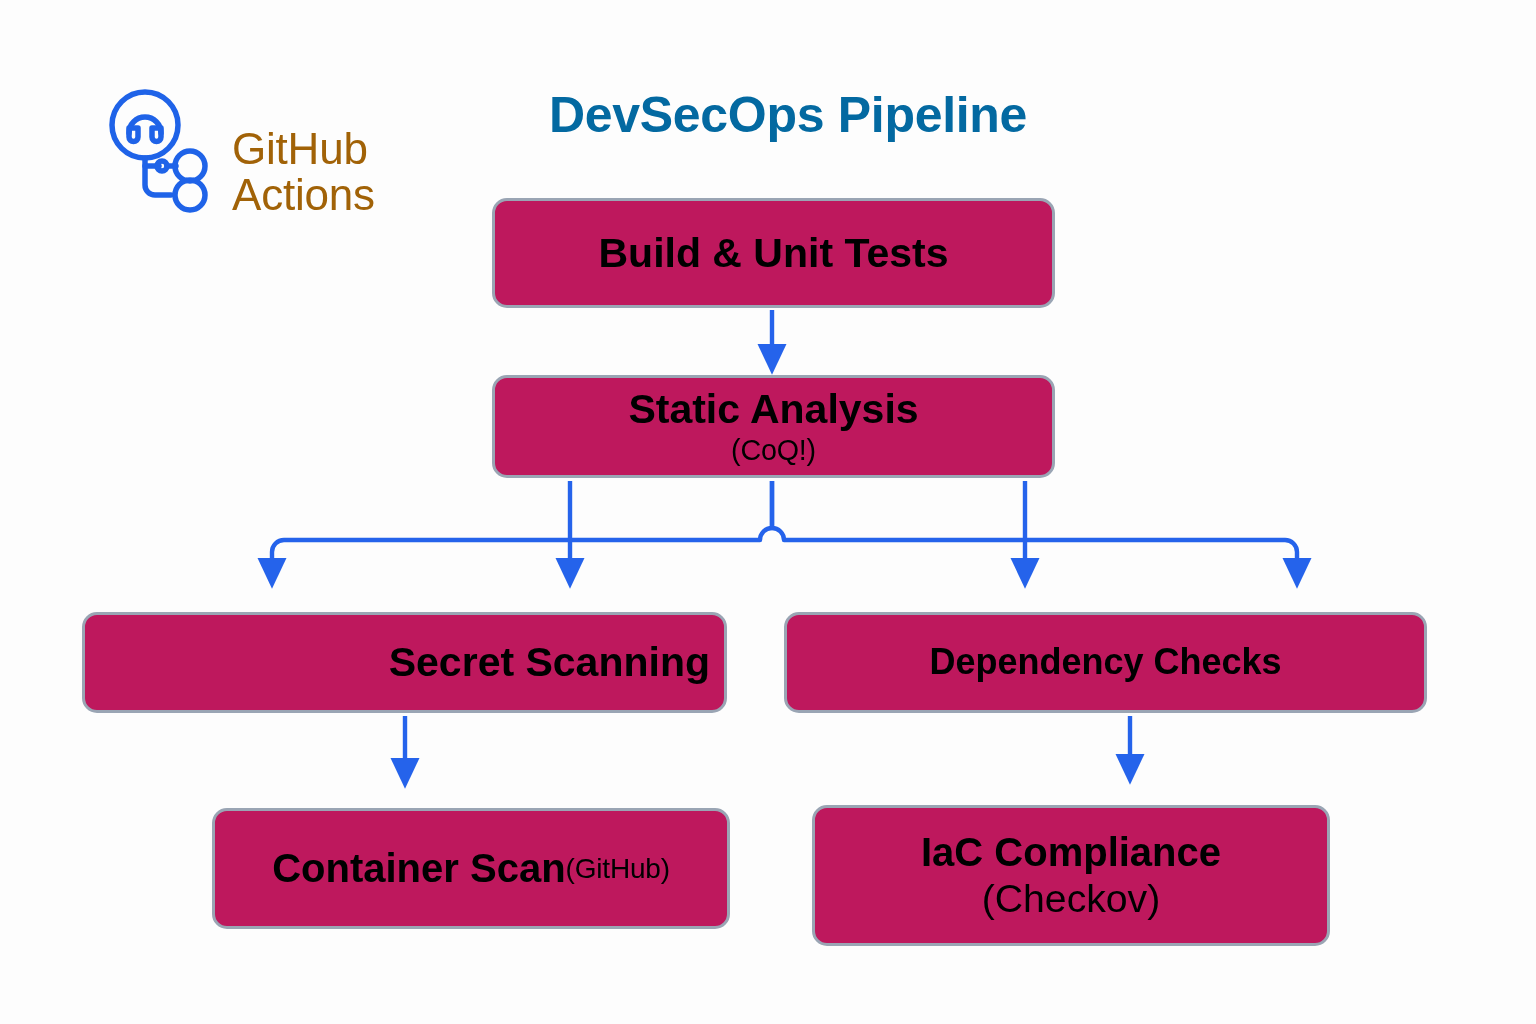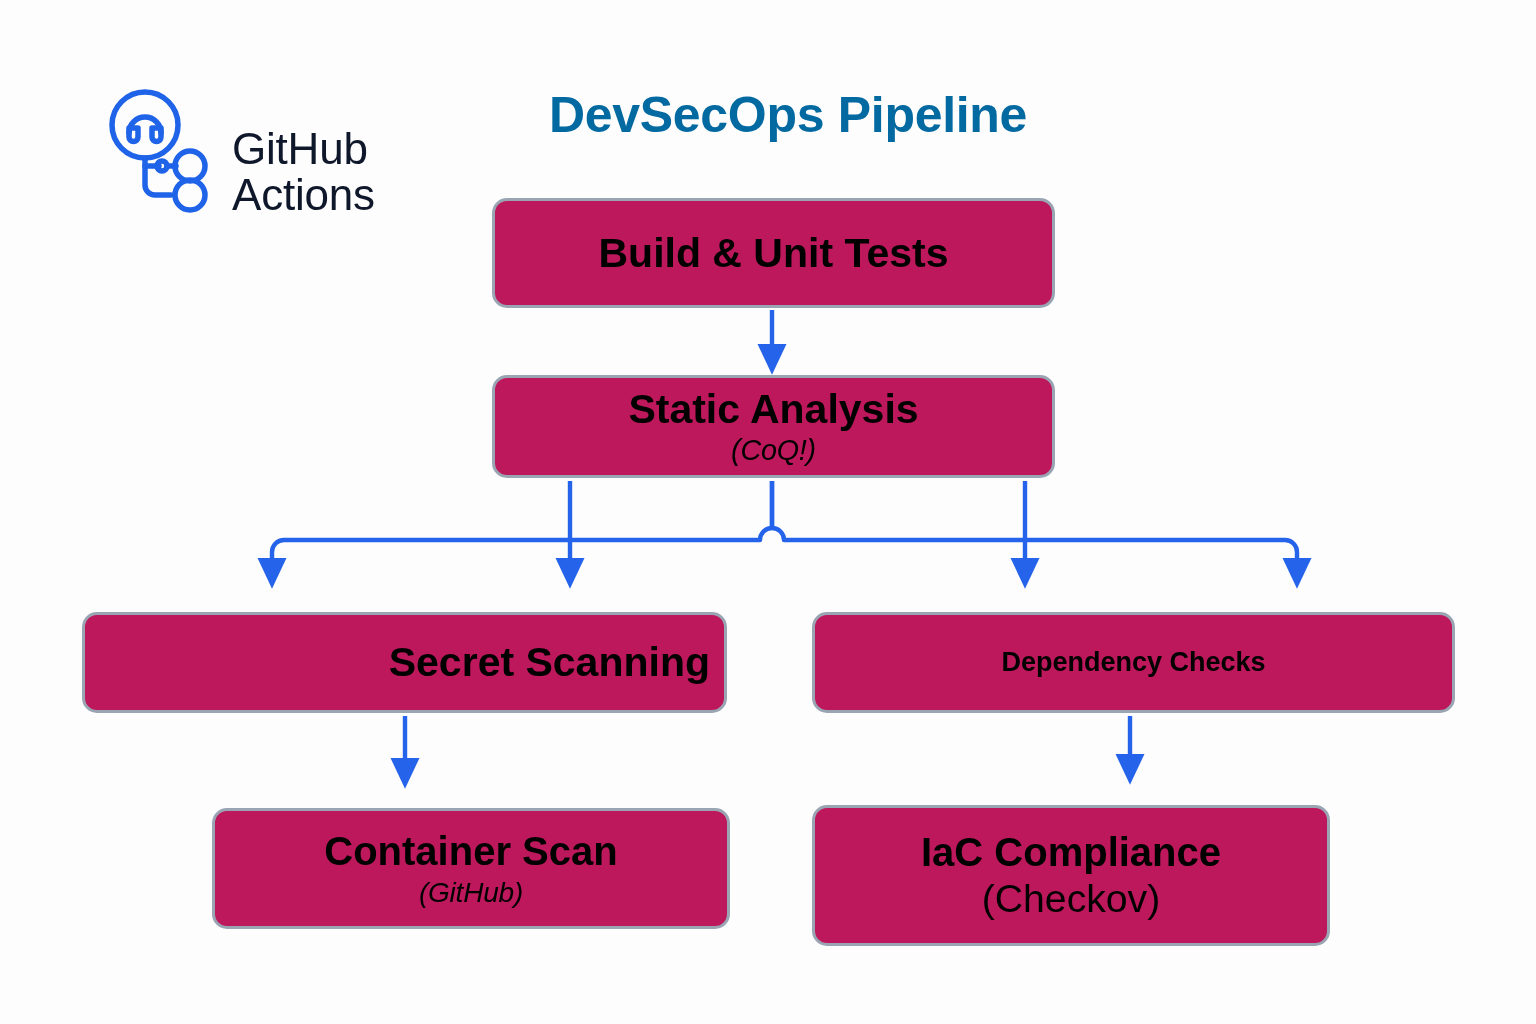--- a/index.html
+++ b/index.html
@@ -28,21 +28,21 @@
   }
   #brand .logo-mark {
     width: 120px;
     height: 132px;
     flex: 0 0 auto;
   }
   #brand .brand-text {
     font-size: 44px;
     font-weight: 400;
     line-height: 1.04;
-    color: #0f172a;
+    color: #a16207;
     letter-spacing: -0.2px;
     padding-top: 44px;
     white-space: pre-line;
   }
 
   
   #diagram-title {
     position: absolute;
     left: 0;
     top: 86px;
@@ -69,33 +69,32 @@
     text-align: center;
     color: #000000;
     font-weight: bold;
     line-height: 1.18;
     padding: 4px 14px;
   }
   .node .sub {
     font-weight: normal;
     font-size: 0.70em;
     letter-spacing: -0.2px;
-    font-style: italic;
   }
   .node .sub-line {
     display: block;
     font-weight: normal;
     font-size: 0.98em;
   }
 
   #node-build          { left: 492px;  top: 198px; width: 563px; height: 110px; font-size: 41px; }
   #node-static         { left: 492px;  top: 375px; width: 563px; height: 103px; font-size: 41px; flex-direction: column; }
   #node-secret         { left: 82px;   top: 612px; width: 645px; height: 101px; font-size: 41px; justify-content: flex-end; }
-  #node-dependency     { left: 812px;  top: 612px; width: 643px; height: 101px; font-size: 27px; }
-  #node-container      { left: 212px;  top: 808px; width: 518px; height: 121px; font-size: 40px; flex-direction: column; }
+  #node-dependency     { left: 784px;  top: 612px; width: 643px; height: 101px; font-size: 36px; }
+  #node-container      { left: 212px;  top: 808px; width: 518px; height: 121px; font-size: 40px; }
   #node-iac            { left: 812px;  top: 805px; width: 518px; height: 141px; font-size: 40px; }
 
   
   #connectors {
     position: absolute;
     left: 0;
     top: 0;
     width: 1536px;
     height: 1024px;
     pointer-events: none;

